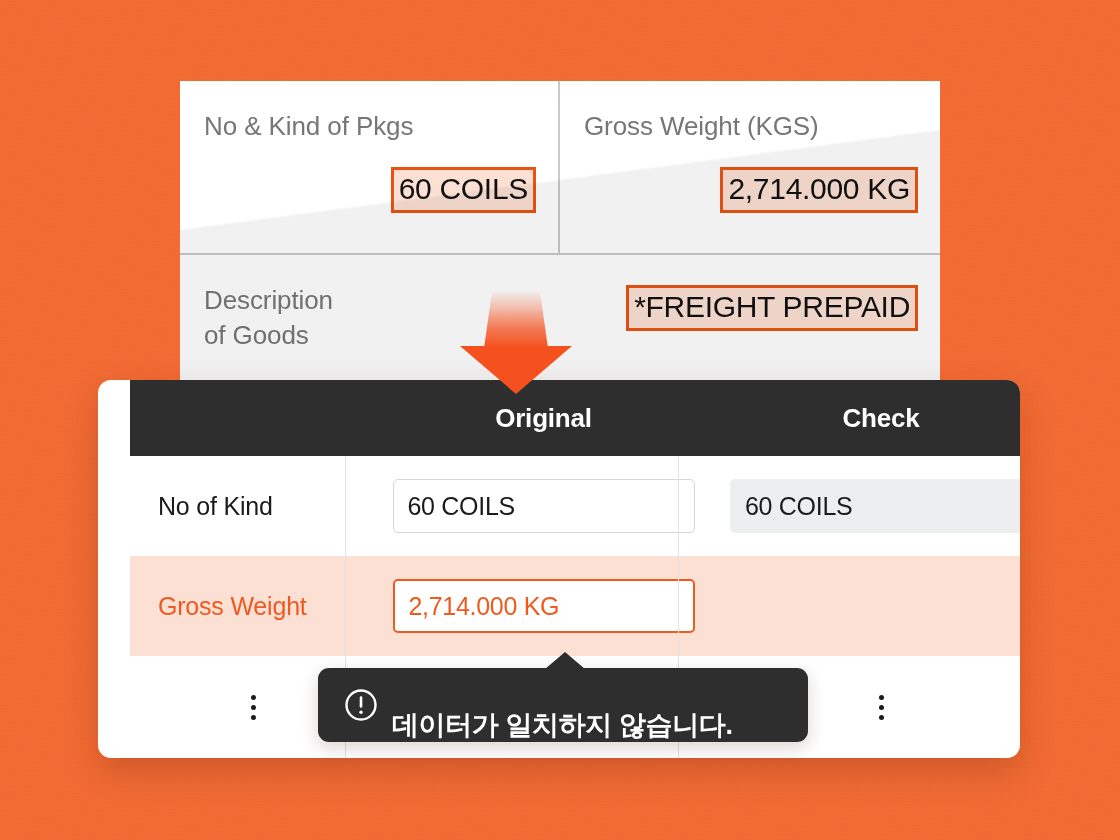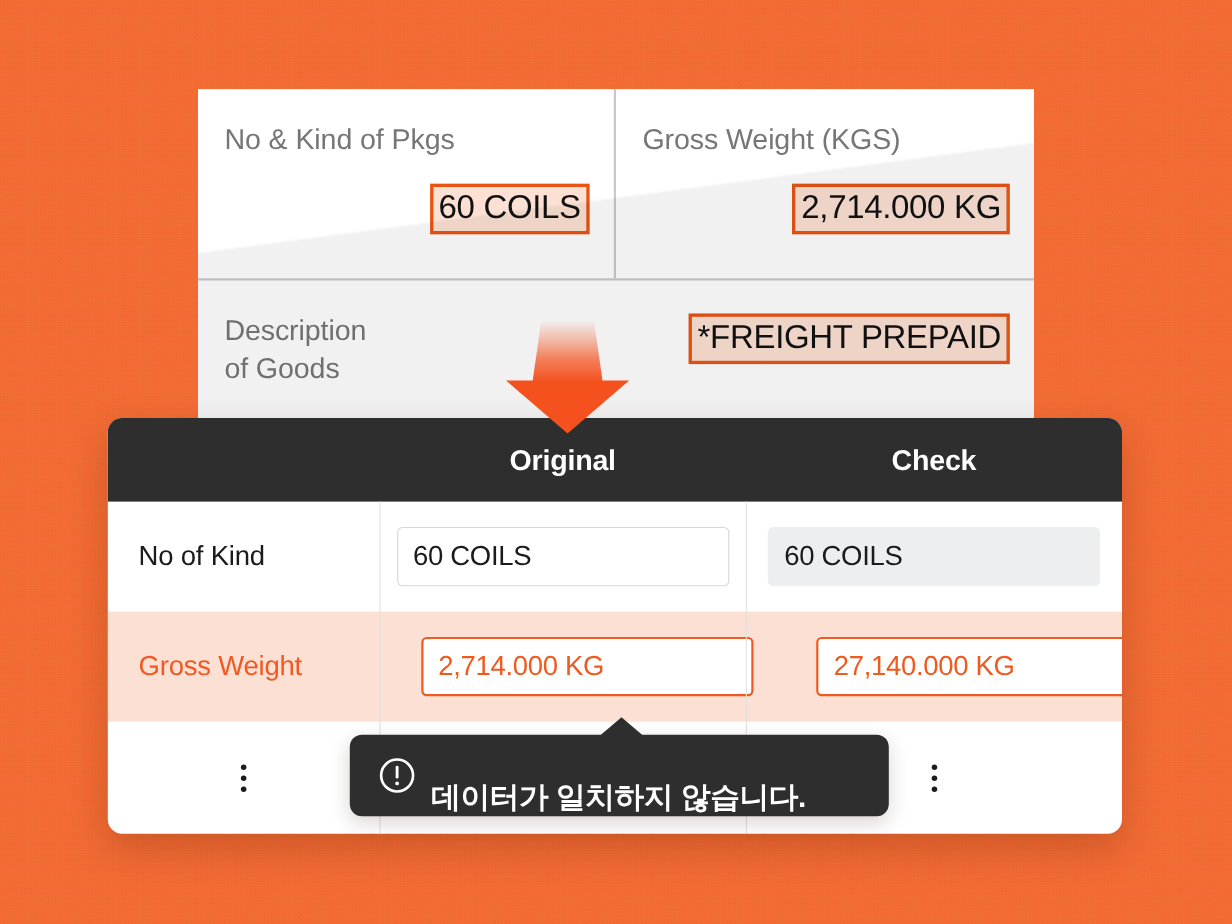--- a/index.html
+++ b/index.html
@@ -118,20 +118,21 @@
   #panel {
     position: absolute;
     left: 98px;
     top: 380px;
     width: 922px;
     height: 378px;
     background: #ffffff;
     border-radius: 13px;
     box-shadow: 0 14px 34px rgba(80,25,0,.22);
     overflow: hidden;
+    padding-left: 32px;
   }
 
   .prow {
     position: relative;
     display: flex;
     width: 100%;
   }
 
   
   #thead {
@@ -149,21 +150,21 @@
   }
 
   .c1 { width: 247px; flex: 0 0 247px; }
   .c2 { width: 333px; flex: 0 0 333px; }
   .c3 { width: 342px; flex: 0 0 342px; text-align: center; }
 
   .pcell { position: relative; }
 
   
   .brow { height: 100px; align-items: center; }
-  .brow.alt { background: #fbe0d3; gap: 22px; }
+  .brow.alt { background: #fbe0d3; }
 
   .rowlabel {
     display: flex;
     align-items: center;
     padding-left: 28px;
     font-size: 25px;
     color: #1b1b1b;
     height: 100%;
     letter-spacing: -.2px;
   }
@@ -338,23 +339,20 @@
     </div>
   </div>
 
   <div class="prow brow alt">
     <div class="pcell c1">
       <div class="rowlabel">Gross Weight</div>
     </div>
     <div class="pcell c2">
       <div class="fieldbox err">2,714.000 KG</div>
     </div>
-    <div class="pcell c3">
-      <div class="fieldbox err">27,140.000 KG</div>
-    </div>
   </div>
 
   <div class="prow krow">
     <div class="pcell c1">
       <div class="kebab">
         <i></i>
         <i></i>
         <i></i>
       </div>
     </div>

